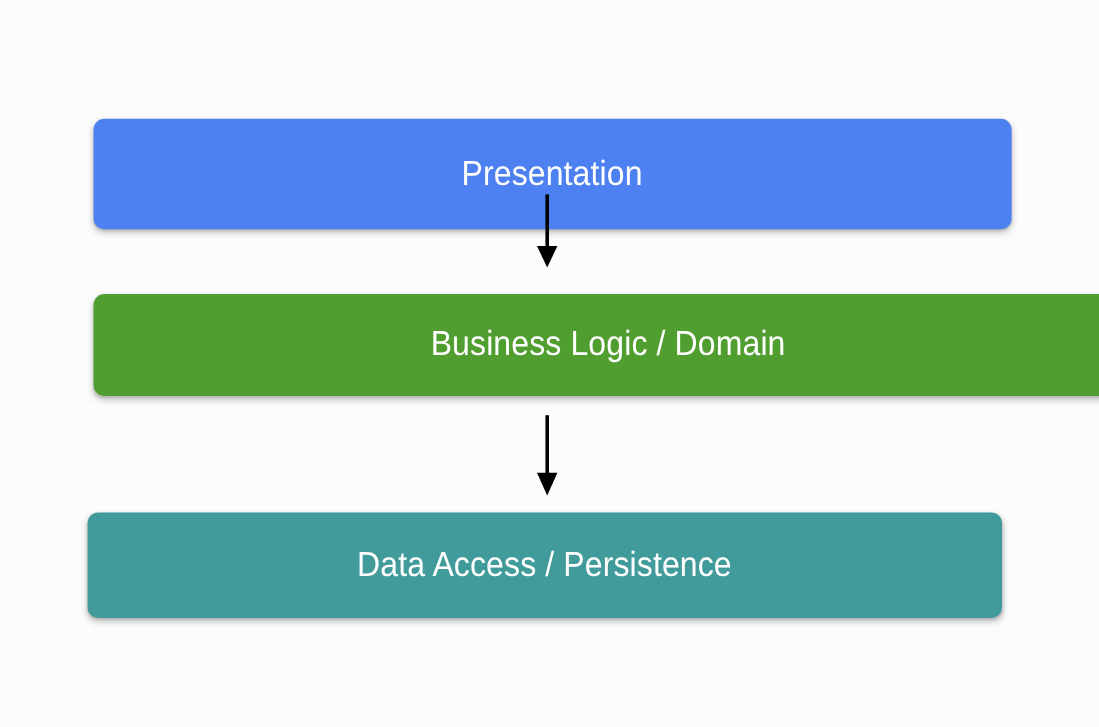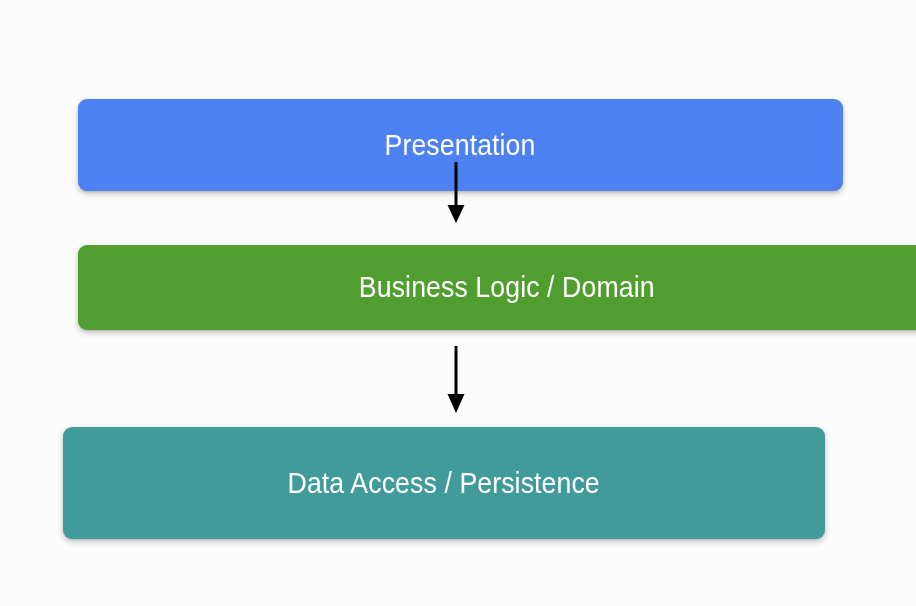--- a/index.html
+++ b/index.html
@@ -48,24 +48,24 @@
   
   #box-business-logic {
     left: 78px;
     top: 245px;
     width: 858px;
     height: 85px;
     background: #4f9e2f;
   }
   
   #box-data-access {
-    left: 63px;
+    left: 73px;
     top: 427px;
     width: 762px;
-    height: 112px;
+    height: 88px;
     background: #419b9b;
   }
   .flow-arrow {
     position: absolute;
     left: 435px;
     width: 42px;
   }
   #arrow-presentation-to-business {
     top: 162px;
     height: 62px;

